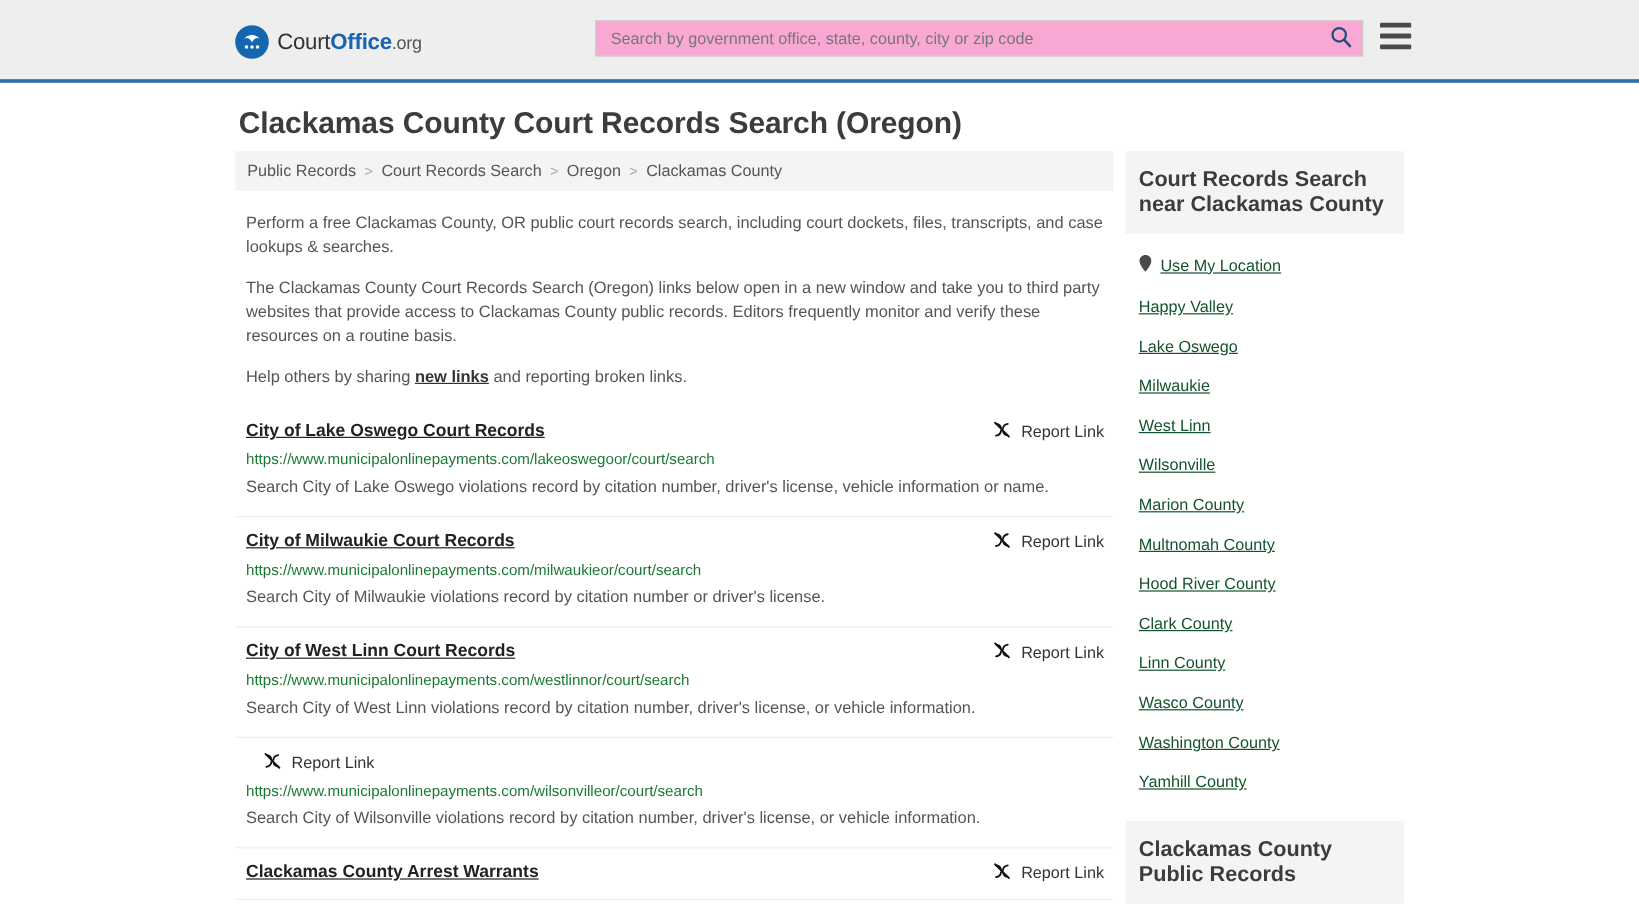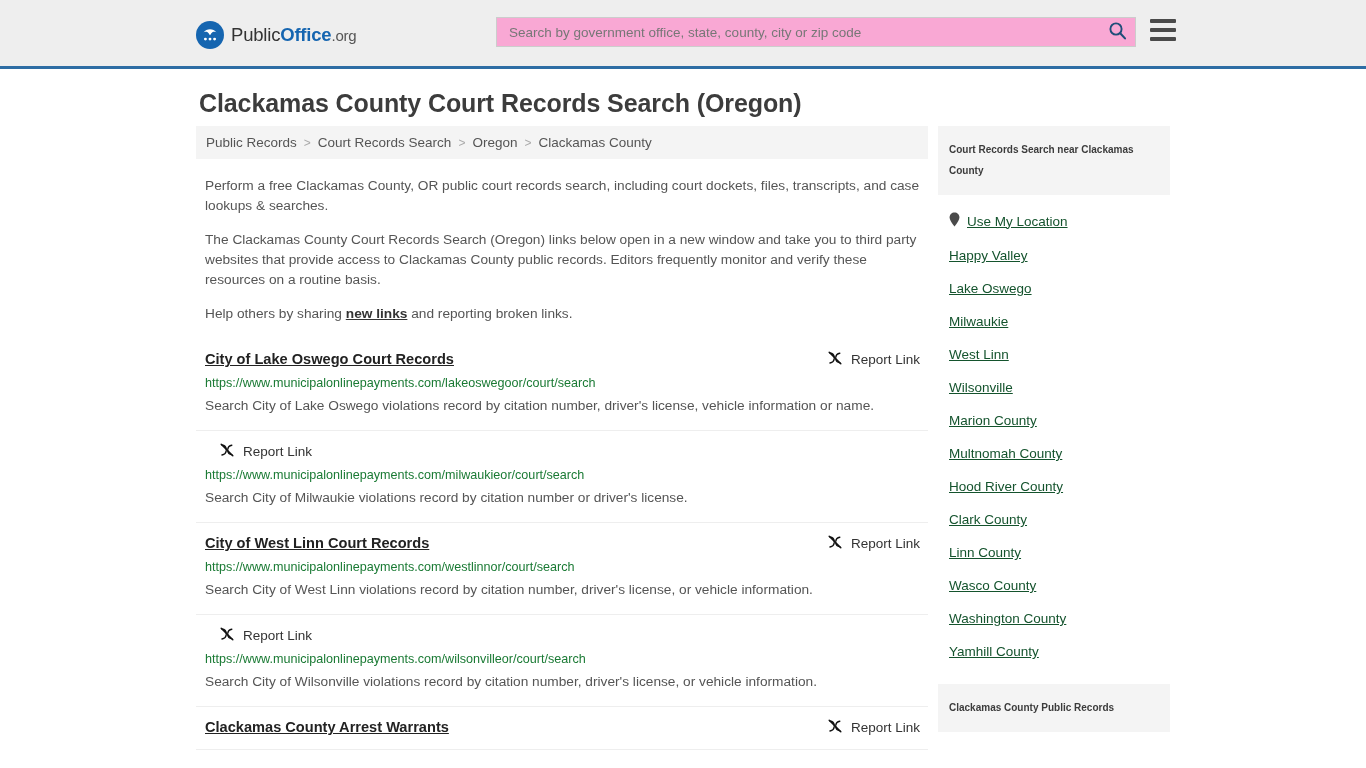--- a/index.html
+++ b/index.html
@@ -204,21 +204,21 @@
     font-size: 13.7px;
     color: #555555;
     line-height: 24px;
     margin-top: 3px;
   }
 
   
   .side-box-title {
     background: #f4f4f4;
     padding: 13px 12px 14px 11px;
-    font-size: 10px;
+    font-size: 18px;
     font-weight: bold;
     color: #3c3c3c;
     line-height: 21px;
   }
   .near-list { margin-top: 8px; }
   .near-item {
     display: flex;
     align-items: center;
     gap: 7px;
     padding: 9px 0 9px 11px;
@@ -238,21 +238,21 @@
   <a id="brand" href="#">
     <span id="brand-mark">
       <svg width="22" height="22" viewBox="0 0 22 22" aria-hidden="true">
         <path d="M11 5.2 C8.4 5.2 6.2 6.4 4.6 8.2 C6.2 7.6 7.6 7.6 8.6 8.2 C9.3 8.7 9.9 9.6 11 11.3 C12.1 9.6 12.7 8.7 13.4 8.2 C14.4 7.6 15.8 7.6 17.4 8.2 C15.8 6.4 13.6 5.2 11 5.2 Z" fill="#ffffff"></path>
         <path d="M11 7.6 L11.9 9.6 L10.1 9.6 Z" fill="#ffffff"></path>
         <circle cx="6.4" cy="15.1" r="1.45" fill="#ffffff"></circle>
         <circle cx="11" cy="15.1" r="1.45" fill="#ffffff"></circle>
         <circle cx="15.6" cy="15.1" r="1.45" fill="#ffffff"></circle>
       </svg>
     </span>
-    <span class="brand-text"><span class="b-dark">Public</span><span class="b-bold">Office</span><span class="b-org">.org</span></span>
+    <span class="brand-text"><span class="b-dark">Court</span><span class="b-bold">Office</span><span class="b-org">.org</span></span>
   </a>
 
   <div id="search-wrap">
     <input id="search-input" type="text" placeholder="Search by government office, state, county, city or zip code" style="">
     <button id="search-button">
       <span>
         <svg width="19" height="19" viewBox="0 0 19 19" aria-hidden="true">
           <circle cx="8" cy="8" r="5.6" fill="none" stroke="#1f4e79" stroke-width="1.9"></circle>
           <line x1="12.2" y1="12.2" x2="17" y2="17.4" stroke="#1f4e79" stroke-width="2.1" stroke-linecap="round"></line>
         </svg>
@@ -302,20 +302,21 @@
             </span>
             <span>Report Link</span>
           </a>
         </div>
         <div class="result-url">https://www.municipalonlinepayments.com/lakeoswegoor/court/search</div>
         <div class="result-desc">Search City of Lake Oswego violations record by citation number, driver's license, vehicle information or name.</div>
       </article>
 
       <article class="result-item">
         <div class="result-head">
+          <a class="result-title" href="#">City of Milwaukie Court Records</a>
           <a class="report-link" href="#">
             <span class="ri">
               <svg width="16" height="16" viewBox="0 0 16 16" aria-hidden="true">
                 <path d="M3 3 C5.6 3.4 7 5 7.2 7.2 M12.8 12.8 C10.3 12.4 9 10.9 8.8 8.8" fill="none" stroke="#111" stroke-width="1.5" stroke-linecap="round"></path>
                 <path d="M3 13 C5.6 12.6 7 11 7.2 8.8 M12.8 3.2 C10.3 3.6 9 5.1 8.8 7.2" fill="none" stroke="#111" stroke-width="1.5" stroke-linecap="round"></path>
                 <line x1="2.2" y1="2.2" x2="13.8" y2="13.8" stroke="#111" stroke-width="1.5" stroke-linecap="round"></line>
               </svg>
             </span>
             <span>Report Link</span>
           </a>

